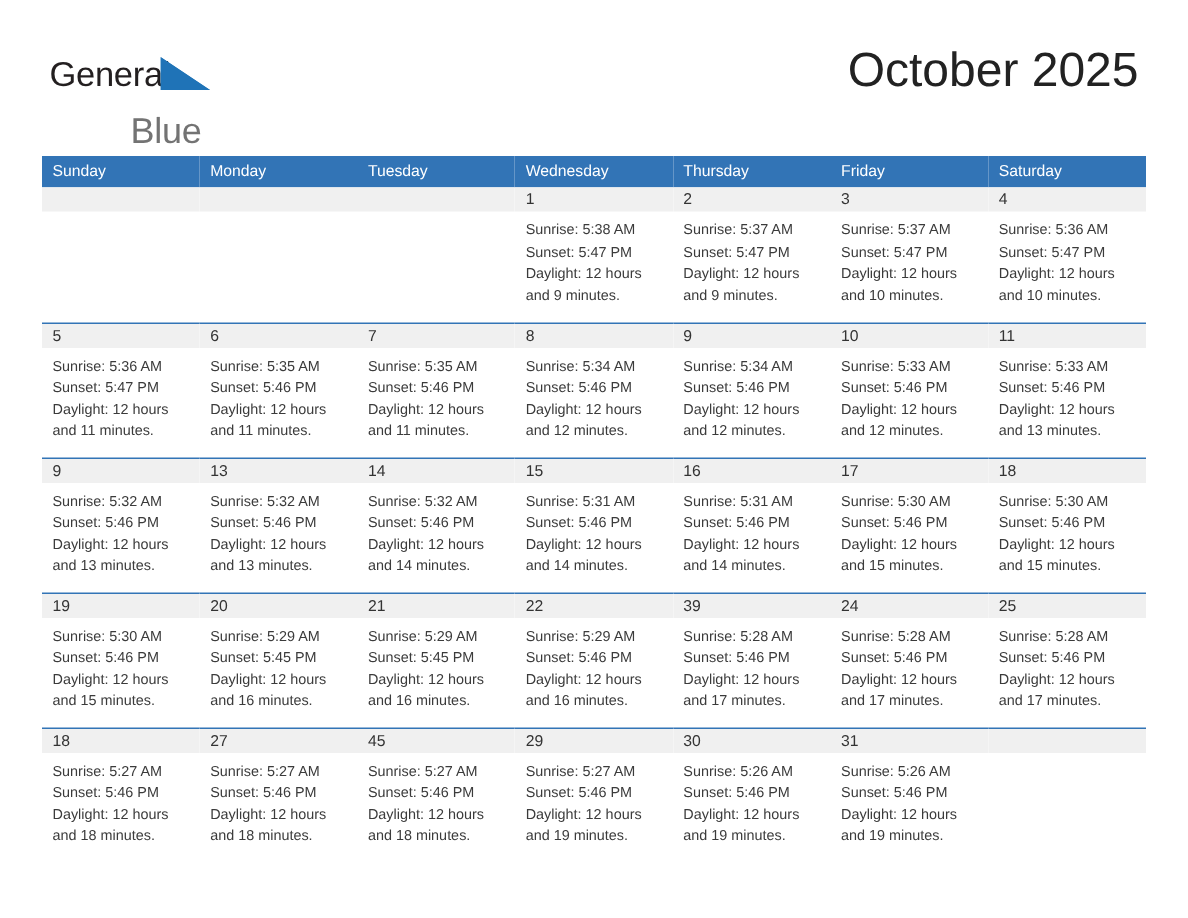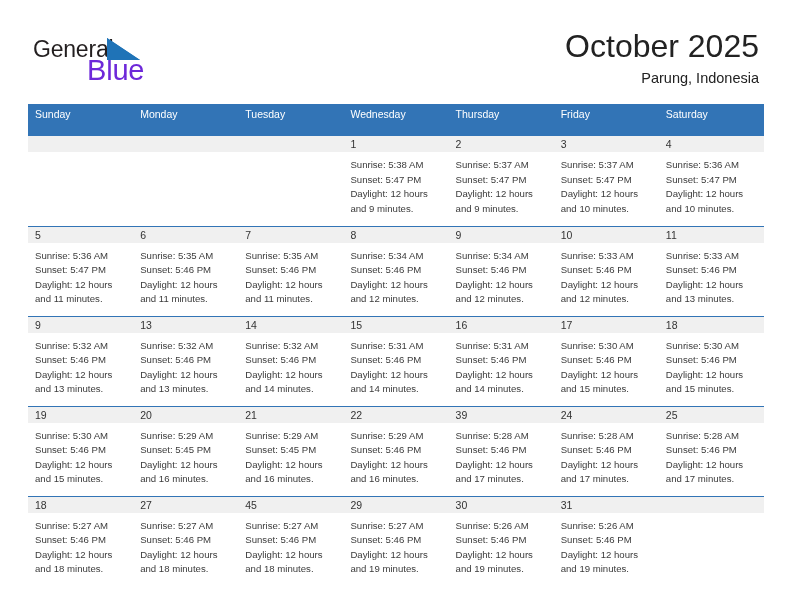--- a/index.html
+++ b/index.html
@@ -41,23 +41,23 @@
     top: 0;
     font-size: 23px;
     color: #231f20;
     letter-spacing: -0.2px;
     line-height: 26px;
     font-family: "Liberation Sans", sans-serif;
   }
   .brand-blue {
     position: absolute;
     left: 54px;
-    top: 21px;
-    font-size: 29px;
-    color: #6d28d9;
+    top: 39px;
+    font-size: 24px;
+    color: #737373;
     letter-spacing: -0.2px;
     line-height: 26px;
     font-family: "Liberation Sans", sans-serif;
   }
   .brand-flag {
     position: absolute;
     left: 74px;
     top: 2px;
     width: 33px;
     height: 22px;
@@ -95,21 +95,21 @@
     table-layout: fixed;
   }
   .calendar col { width: 105.14px; }
 
   .calendar thead th {
     background: #3274b6;
     color: #ffffff;
     font-size: 10.5px;
     font-weight: normal;
     text-align: left;
-    padding: 5px 0 16px 7px;
+    padding: 5px 0 5px 7px;
     height: 21px;
     line-height: 11px;
     font-family: "Liberation Sans", sans-serif;
   }
 
   .calendar tbody td {
     vertical-align: top;
     padding: 0;
     height: 90px;
     border-top: 1px solid #3274b6;
@@ -149,21 +149,20 @@
       <span class="brand-flag">
         <svg width="33" height="22" viewBox="0 0 33 22" xmlns="http://www.w3.org/2000/svg">
           <polygon points="0,0 0,22 33,22" fill="#1f73b7" transform="translate(0,0) scale(1,1)"></polygon>
           <polygon points="0,0 33,22 0,22" fill="#1f73b7"></polygon>
         </svg>
       </span>
     </div>
 
     <div class="title-block">
       <div class="cal-title">October 2025</div>
-      <div class="cal-subtitle">Parung, Indonesia</div>
     </div>
 
   </div>
 
   <table class="calendar">
     <colgroup>
       <col>
         <col>
         <col>
         <col>

